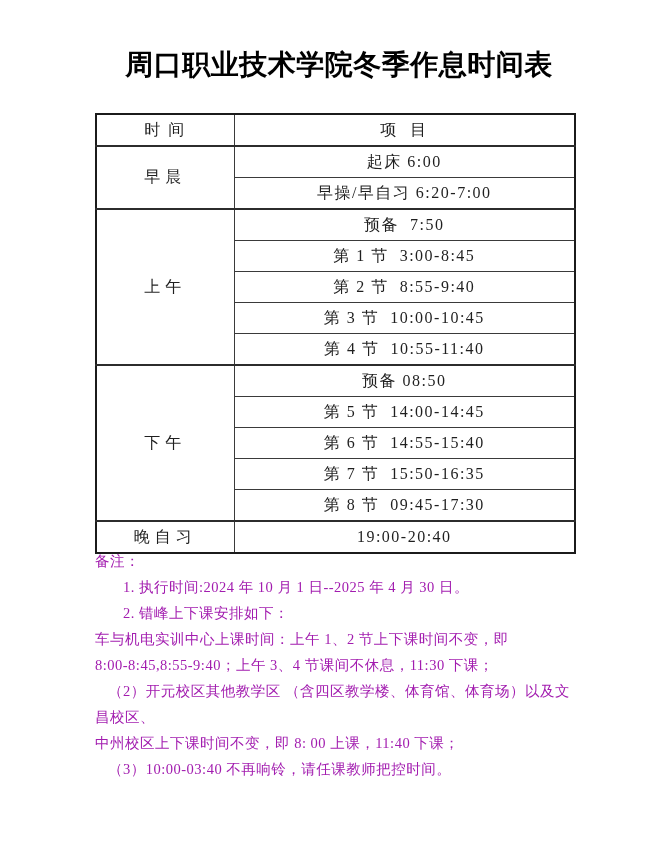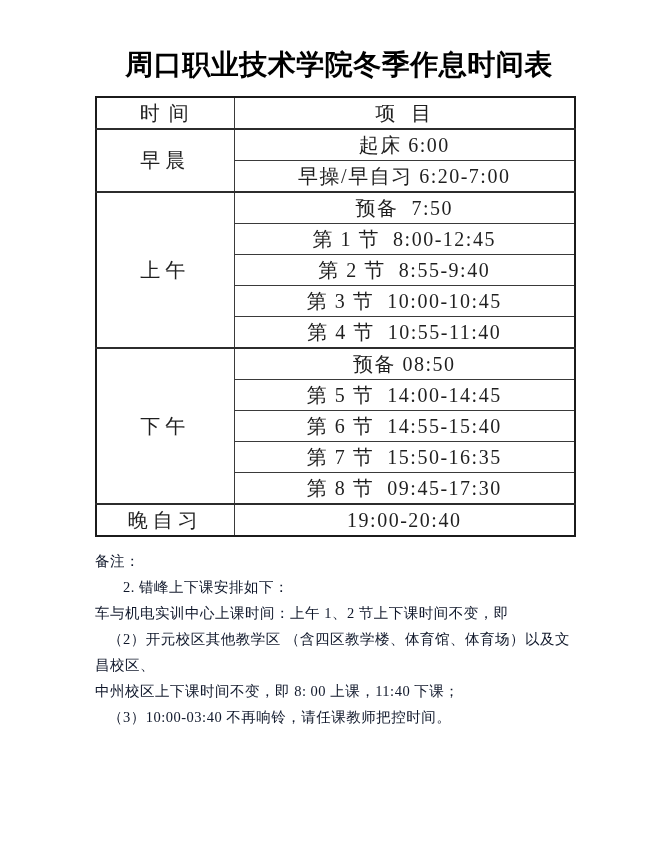--- a/index.html
+++ b/index.html
@@ -23,26 +23,26 @@
     text-align: center;
     font-size: 28px;
     font-weight: bold;
     color: #000000;
     letter-spacing: 0.5px;
     line-height: 26px;
   }
   .schedule-table {
     position: absolute;
     left: 95px;
-    top: 96px;
+    top: 113px;
     width: 479px;
     border-collapse: collapse;
     table-layout: fixed;
     border: 2px solid #1b1b1b;
-    font-size: 20px;
+    font-size: 16px;
     padding-left: 36px;
   }
   .schedule-table col.c-time { width: 138px; }
   .schedule-table col.c-item { width: 341px; }
   .schedule-table th,
   .schedule-table td {
     border: 1.5px solid #3a3a3a;
     height: 30px;
     padding: 0;
     text-align: center;
@@ -62,21 +62,21 @@
   .period-cell { letter-spacing: 5px; padding-left: 5px; }
   .head-cell { letter-spacing: 2px; }
   .item-cell { letter-spacing: 1.5px; }
   .notes {
     position: absolute;
     left: 95px;
     top: 548px;
     width: 484px;
     font-size: 14.5px;
     line-height: 26px;
-    color: #0f172a;
+    color: #a21caf;
     letter-spacing: 0.5px;
   }
   .note-line { white-space: pre-wrap; }
   .indent-num { text-indent: 28px; }
   .indent-paren { text-indent: 13px; }
 </style>
 </head>
 <body>
 
 <div class="page">
@@ -100,21 +100,21 @@
       </tr>
       <tr>
         <td class="item-cell">早操/早自习 6:20-7:00</td>
       </tr>
 
       <tr class="group-start">
         <td class="period-cell" rowspan="5">上午</td>
         <td class="item-cell">预备  7:50</td>
       </tr>
       <tr>
-        <td class="item-cell">第 1 节  8:00-12:45</td>
+        <td class="item-cell">第 1 节  3:00-8:45</td>
       </tr>
       <tr>
         <td class="item-cell">第 2 节  8:55-9:40</td>
       </tr>
       <tr>
         <td class="item-cell">第 3 节  10:00-10:45</td>
       </tr>
       <tr>
         <td class="item-cell">第 4 节  10:55-11:40</td>
       </tr>
@@ -138,20 +138,22 @@
 
       <tr class="group-start">
         <td class="period-cell">晚自习</td>
         <td class="item-cell">19:00-20:40</td>
       </tr>
     </tbody>
   </table>
 
   <div class="notes">
     <div class="note-line">备注：</div>
+    <div class="note-line indent-num">1. 执行时间:2024 年 10 月 1 日--2025 年 4 月 30 日。</div>
     <div class="note-line indent-num">2. 错峰上下课安排如下：</div>
     <div class="note-line">车与机电实训中心上课时间：上午 1、2 节上下课时间不变，即</div>
+    <div class="note-line">8:00-8:45,8:55-9:40；上午 3、4 节课间不休息，11:30 下课；</div>
     <div class="note-line indent-paren">（2）开元校区其他教学区 （含四区教学楼、体育馆、体育场）以及文昌校区、</div>
     <div class="note-line">中州校区上下课时间不变，即 8: 00 上课，11:40 下课；</div>
     <div class="note-line indent-paren">（3）10:00-03:40 不再响铃，请任课教师把控时间。</div>
   </div>
 
 </div>
 
 </body></html>

